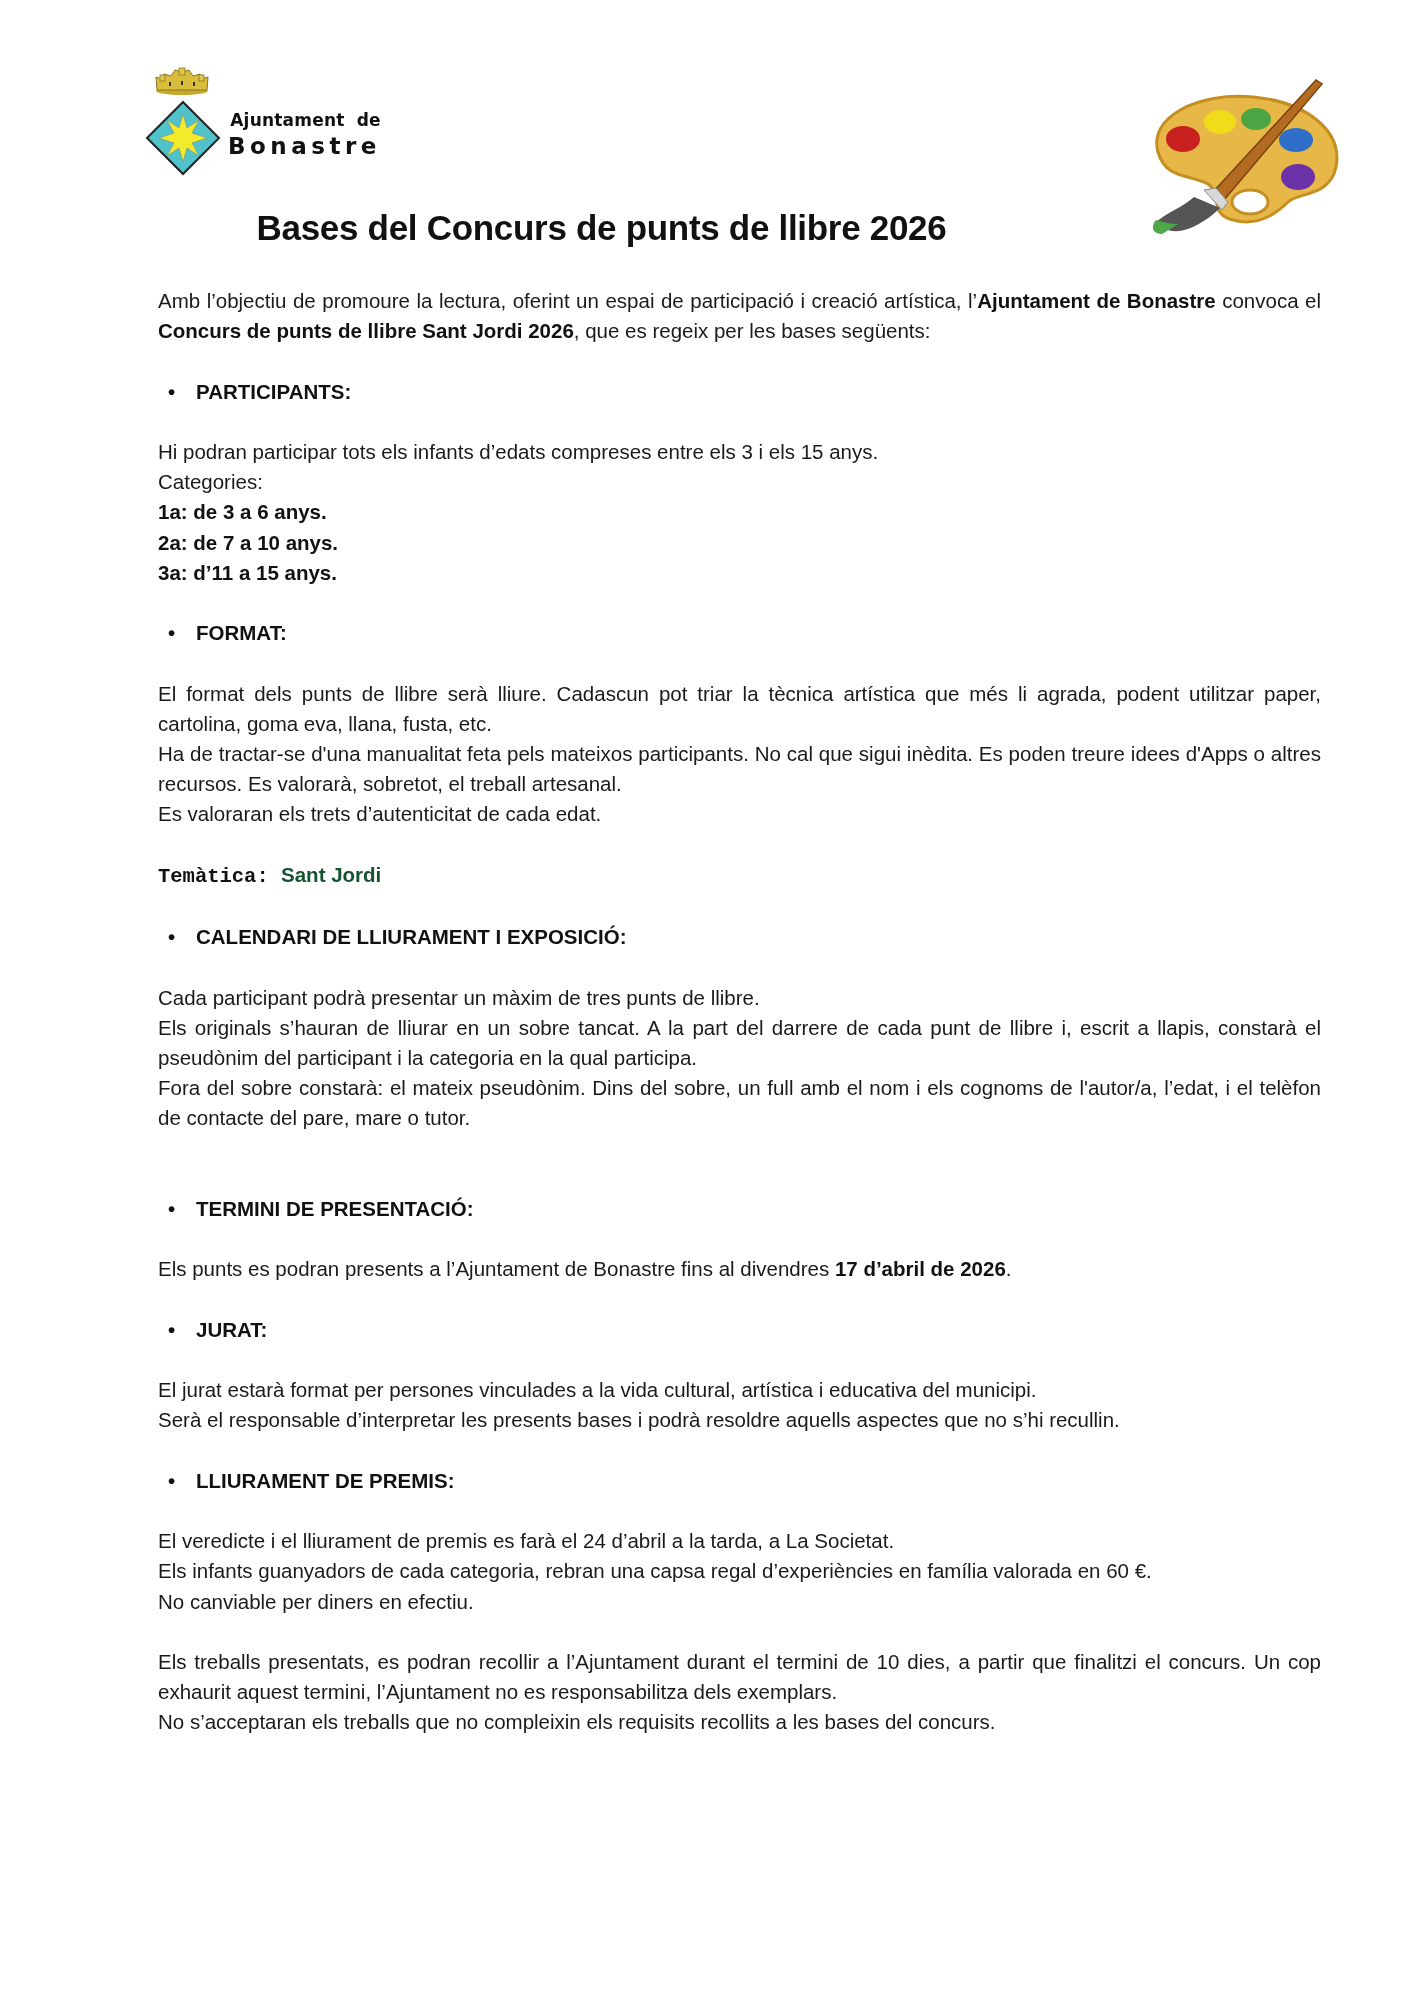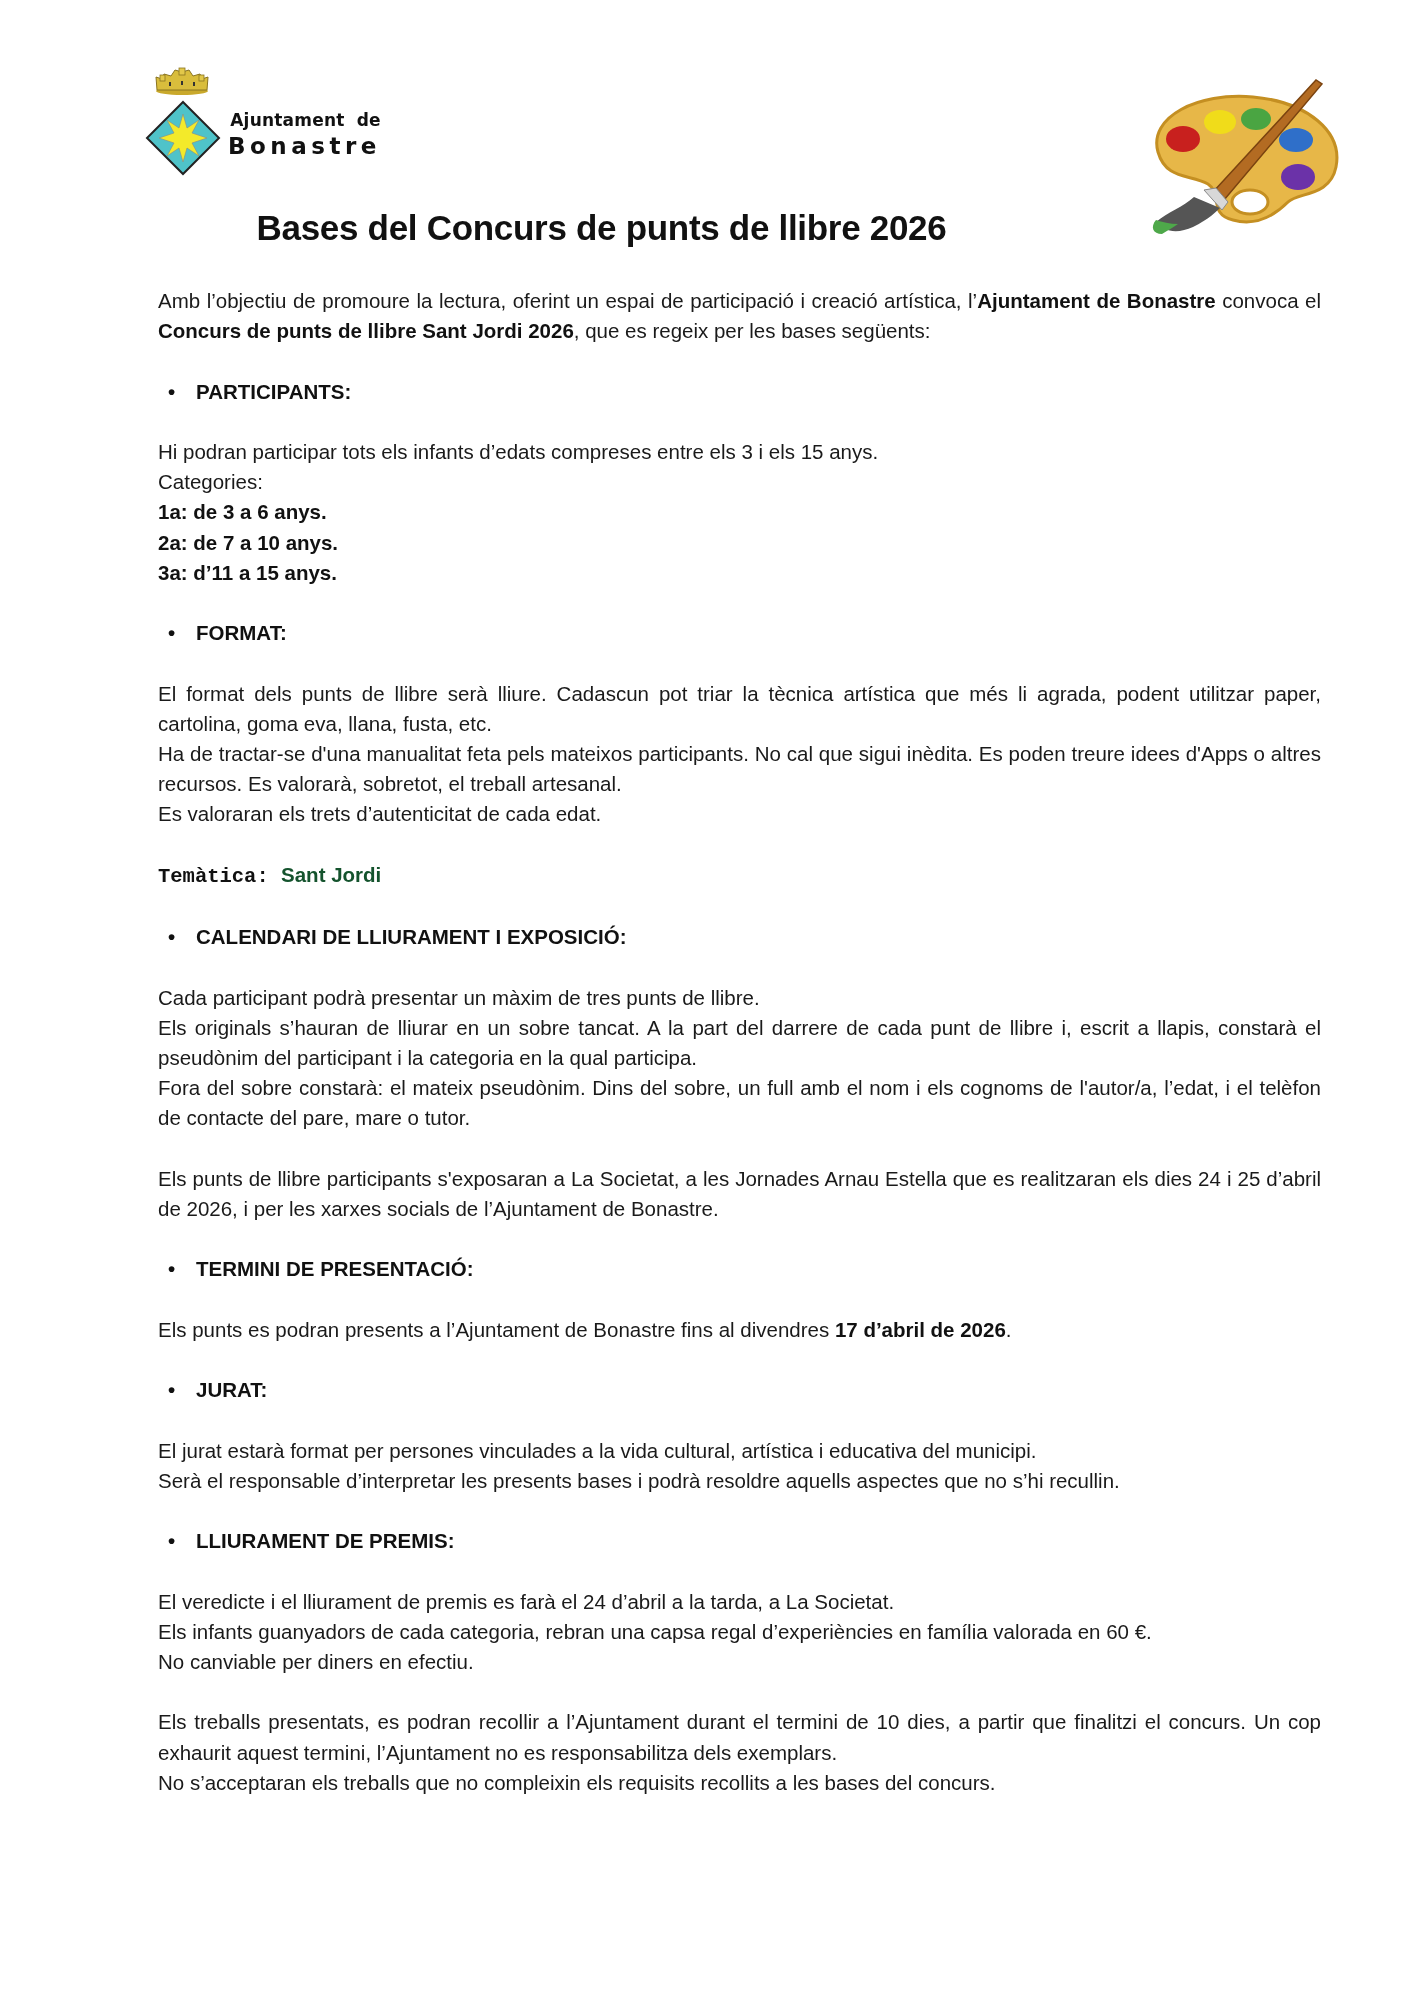--- a/index.html
+++ b/index.html
@@ -92,21 +92,20 @@
     <div class="gap"></div>
     <p><b style="white-space:pre;font-family:Liberation Mono, monospace;">Temàtica: </b><span class="red">Sant Jordi</span></p>
     <div class="gap"></div>
 
     <p class="heading"><span class="bullet">•</span><span>CALENDARI DE LLIURAMENT I EXPOSICIÓ:</span></p>
     <div class="gap"></div>
     <p>Cada participant podrà presentar un màxim de tres punts de llibre.</p>
     <p class="justify">Els originals s’hauran de lliurar en un sobre tancat. A la part del darrere de cada punt de llibre i, escrit a llapis, constarà el pseudònim  del participant i la categoria en la qual participa.</p>
     <p class="justify">Fora del sobre constarà: el mateix pseudònim. Dins del sobre, un full amb el nom i els cognoms de l'autor/a, l’edat, i el telèfon de contacte del pare, mare o tutor.</p>
     <div class="gap"></div>
-    <p class="justify">Els punts de llibre participants s'exposaran a La Societat, a les Jornades Arnau Estella que es realitzaran els dies 24 i 25 d’abril de 2026, i per les xarxes socials de l’Ajuntament de Bonastre.</p>
     <div class="gap"></div>
 
     <p class="heading"><span class="bullet">•</span><span>TERMINI DE PRESENTACIÓ:</span></p>
     <div class="gap"></div>
     <p><span>Els punts es podran presents a l’Ajuntament de Bonastre fins al divendres </span><b>17 d’abril de 2026</b><span>.</span></p>
     <div class="gap"></div>
 
     <p class="heading"><span class="bullet">•</span><span>JURAT:</span></p>
     <div class="gap"></div>
     <p>El jurat estarà format per persones vinculades a la vida cultural, artística i educativa del municipi.</p>

